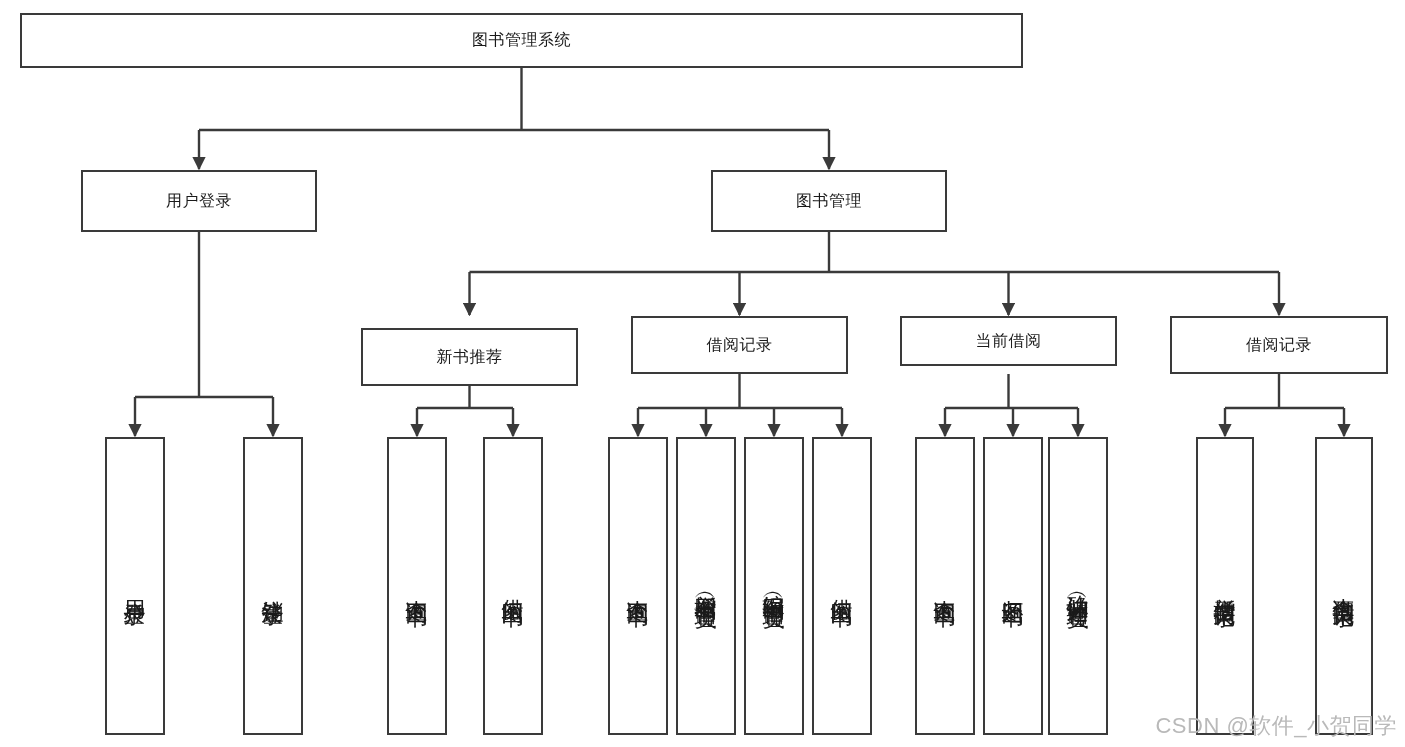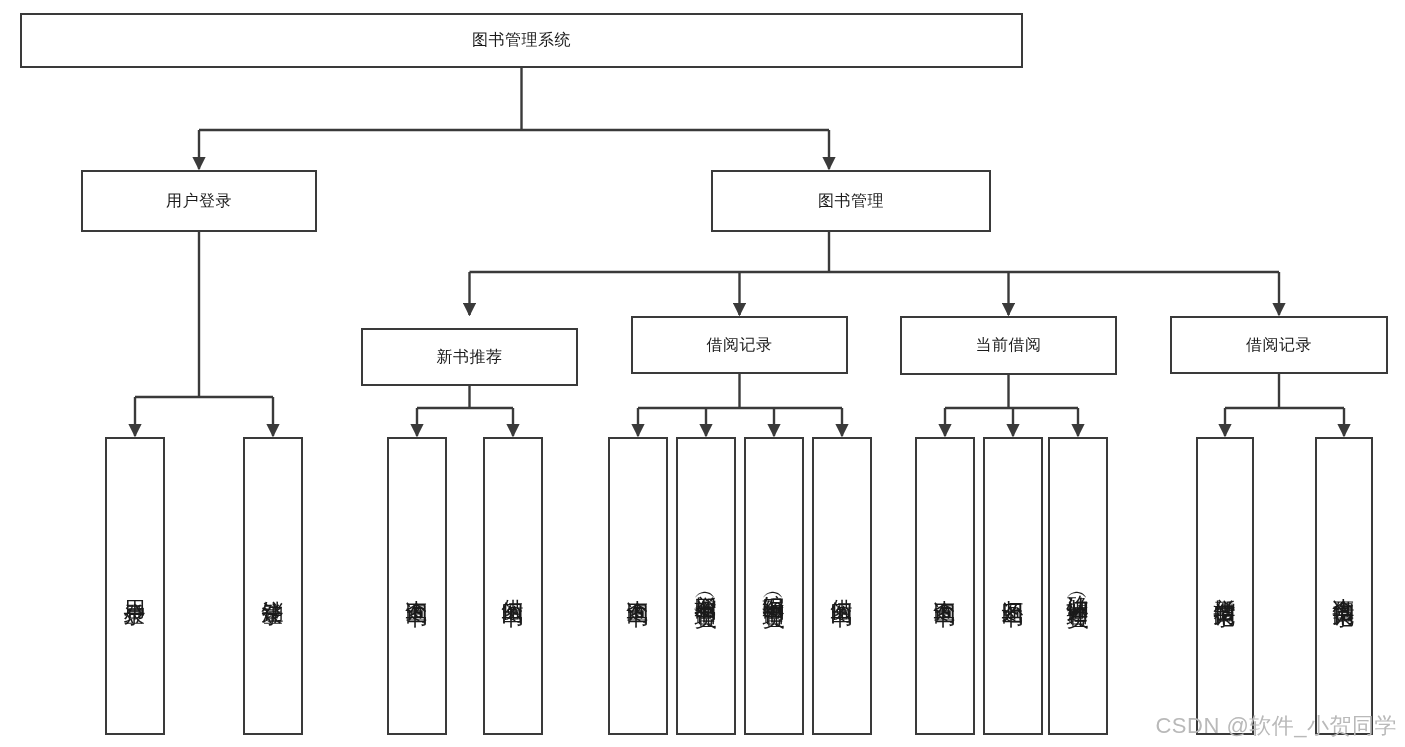--- a/index.html
+++ b/index.html
@@ -120,30 +120,30 @@
       </g>
   </svg>
 
   <div id="nodes">
       <div class="node horiz" id="node-root" style="left: 20px; top: 13px; width: 1003px; height: 55px;">
         <span class="label">图书管理系统</span>
       </div>
       <div class="node horiz" id="node-login" style="left: 81px; top: 170px; width: 236px; height: 62px;">
         <span class="label">用户登录</span>
       </div>
-      <div class="node horiz" id="node-bookmgmt" style="left: 711px; top: 170px; width: 280px; height: 62px;">
+      <div class="node horiz" id="node-bookmgmt" style="left: 711px; top: 170px; width: 236px; height: 62px;">
         <span class="label">图书管理</span>
       </div>
       <div class="node horiz" id="node-newbook" style="left: 361px; top: 328px; width: 217px; height: 58px;">
         <span class="label">新书推荐</span>
       </div>
       <div class="node horiz" id="node-borrow" style="left: 631px; top: 316px; width: 217px; height: 58px;">
         <span class="label">借阅记录</span>
       </div>
-      <div class="node horiz" id="node-current" style="left: 900px; top: 316px; width: 217px; height: 59px;">
+      <div class="node horiz" id="node-current" style="left: 900px; top: 316px; width: 217px; height: 50px;">
         <span class="label">当前借阅</span>
       </div>
       <div class="node horiz" id="node-records" style="left: 1170px; top: 316px; width: 218px; height: 58px;">
         <span class="label">借阅记录</span>
       </div>
       <div class="node vert" id="node-leaf1" style="left: 105px; top: 437px; width: 60px; height: 298px;">
         <span class="label">用户登录</span>
       </div>
       <div class="node vert" id="node-leaf2" style="left: 243px; top: 437px; width: 60px; height: 298px;">
         <span class="label">注销登录</span>

